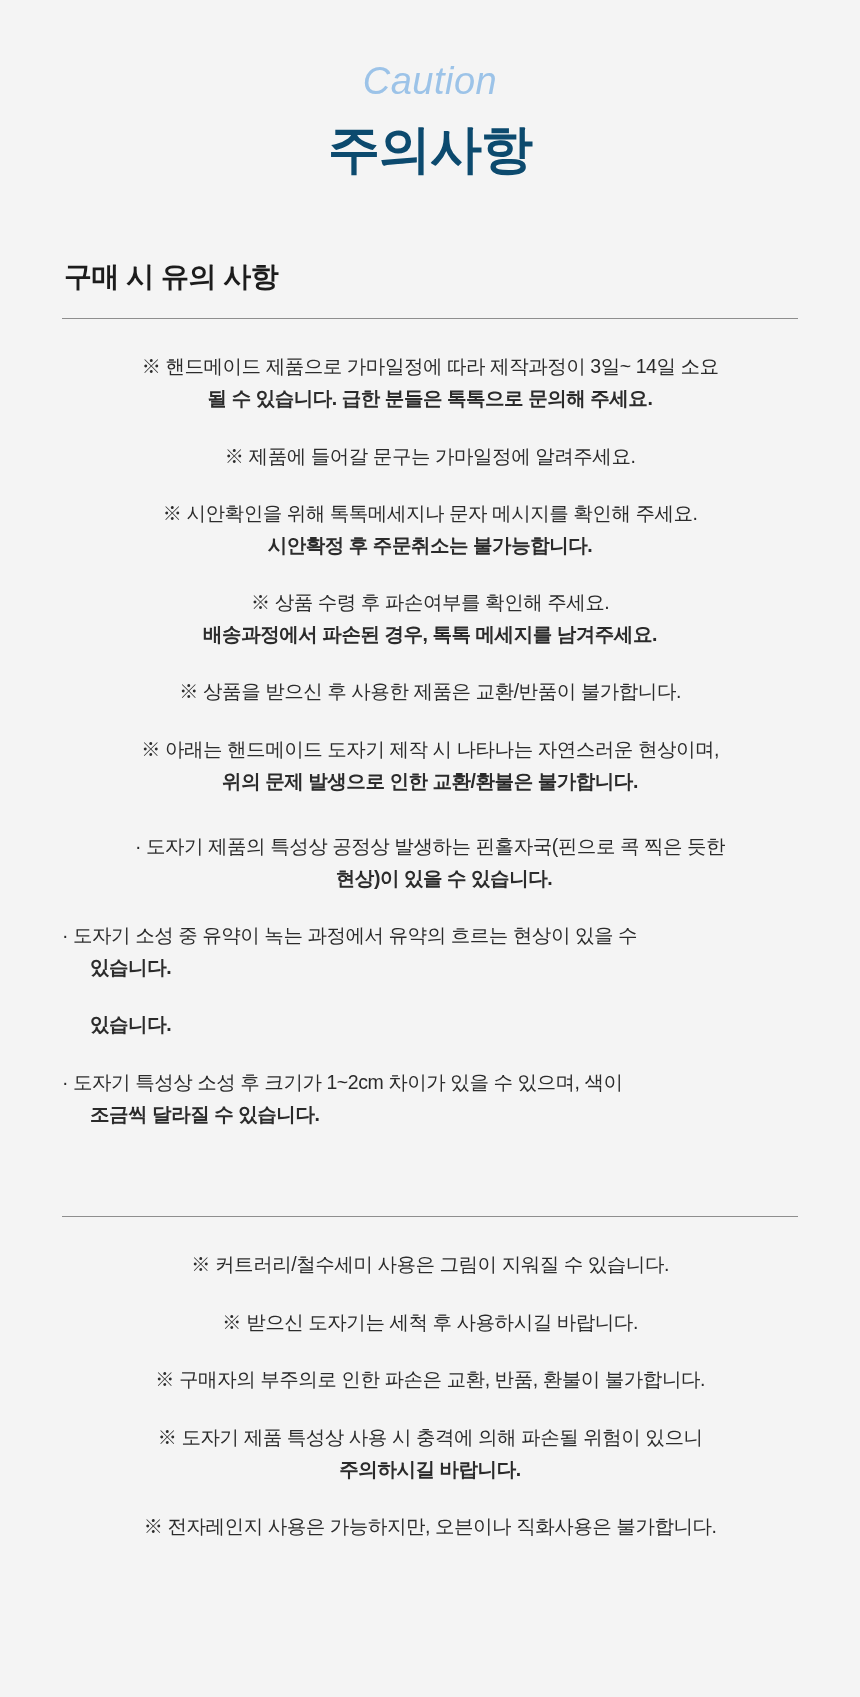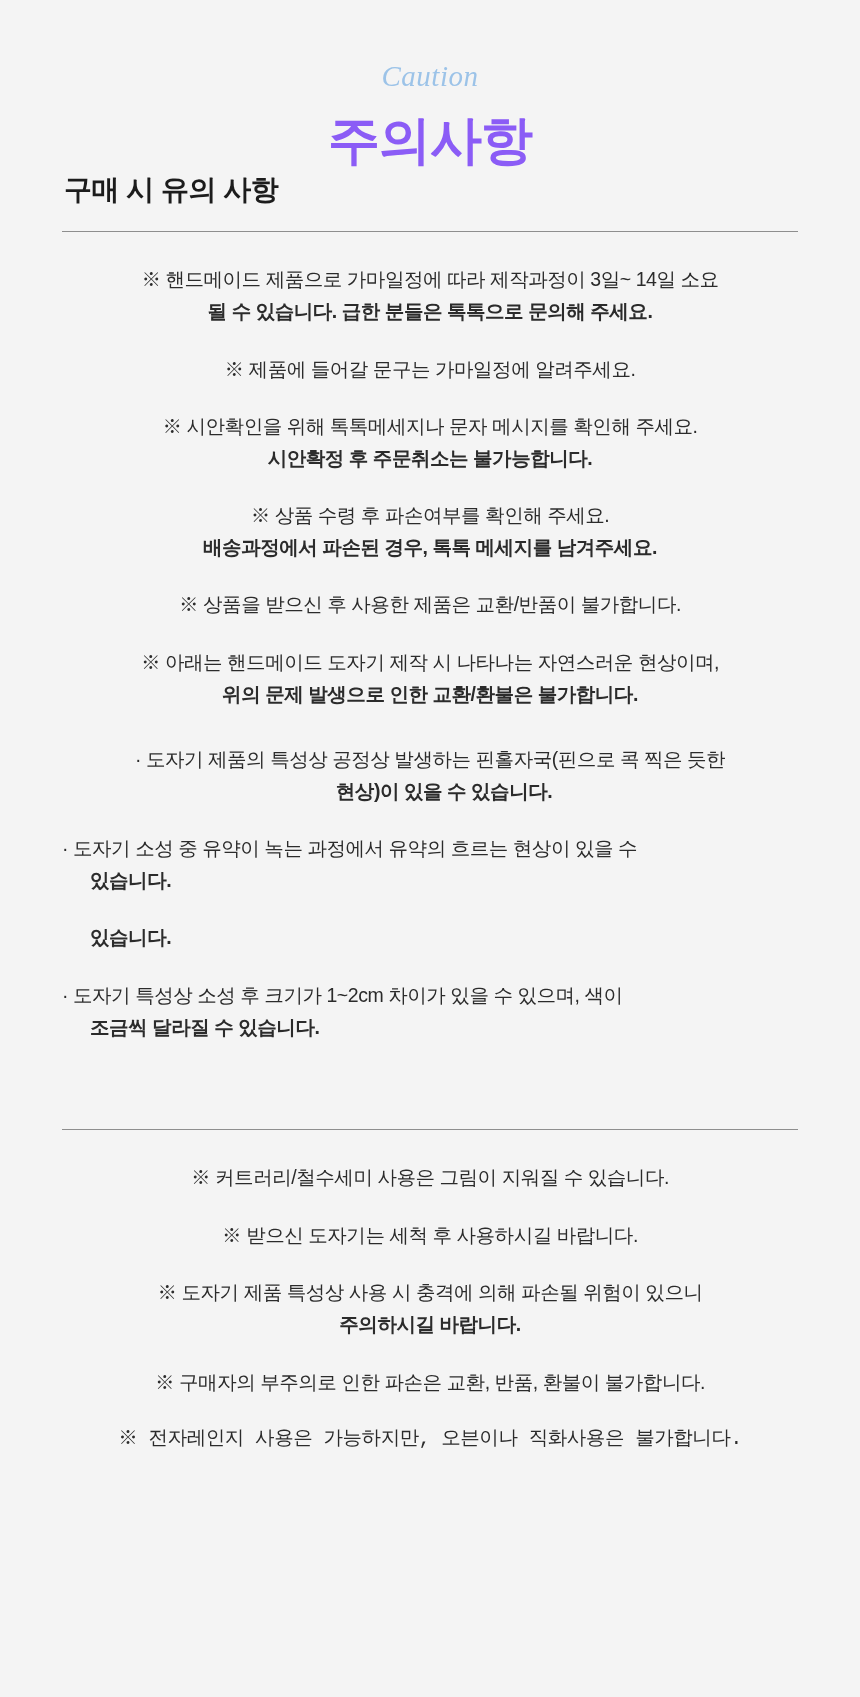--- a/index.html
+++ b/index.html
@@ -20,38 +20,39 @@
     box-sizing: border-box;
     padding: 0 62px;
     background: #f4f4f4;
     position: relative;
   }
   .header {
     text-align: center;
     padding-top: 62px;
   }
   .script-title {
-    font-family: Liberation Serif, serif;
+    font-family: Liberation Sans, sans-serif;
     font-style: italic;
-    font-size: 29px;
+    font-size: 38px;
     color: #9cc3e8;
     letter-spacing: 0.5px;
     line-height: 1;
     margin: 0;
   }
   .main-title {
     font-family: "Liberation Sans", sans-serif;
     font-weight: bold;
     font-size: 52px;
-    color: #8b5cf6;
+    color: #0c4a6e;
     letter-spacing: -1px;
     margin: 18px 0 0 0;
     line-height: 1.2;
   }
   .section {
+    margin-top: 78px;
   }
   .section.second {
     margin-top: 86px;
   }
   .section-title {
     font-size: 28px;
     font-weight: bold;
     color: #1c1c1c;
     letter-spacing: -0.5px;
     margin: 0 0 22px 0;
@@ -66,21 +67,20 @@
   .note {
     font-size: 19.5px;
     line-height: 1.62;
     color: #2b2b2b;
     margin: 0 0 26px 0;
     letter-spacing: -0.45px;
     text-align: center;
   }
   .note:last-child {
     margin-bottom: 0;
-    font-family: Liberation Mono, monospace;
   }
   .sub-note {
     font-size: 19.5px;
     line-height: 1.62;
     color: #2b2b2b;
     margin: 0 0 26px 0;
     letter-spacing: -0.45px;
     padding-left: 14px;
     text-indent: -14px;
   }
@@ -159,25 +159,25 @@
   <div class="section second">
     <div class="divider"></div>
 
     <p class="note">
       <span>※ 커트러리/철수세미 사용은 그림이 지워질 수 있습니다.</span>
     </p>
     <p class="note">
       <span>※ 받으신 도자기는 세척 후 사용하시길 바랍니다.</span>
     </p>
     <p class="note">
+      <span>※ 구매자의 부주의로 인한 파손은 교환, 반품, 환불이 불가합니다.</span>
+    </p>
+    <p class="note">
       <span>※ 도자기 제품 특성상 사용 시 충격에 의해 파손될 위험이 있으니</span>
       <span class="line2">주의하시길 바랍니다.</span>
-    </p>
-    <p class="note">
-      <span>※ 구매자의 부주의로 인한 파손은 교환, 반품, 환불이 불가합니다.</span>
     </p>
     <p class="note">
       <span>※ 전자레인지 사용은 가능하지만, 오븐이나 직화사용은 불가합니다.</span>
     </p>
   </div>
 
   <div class="footer-space"></div>
 </div>
 
 </body></html>

